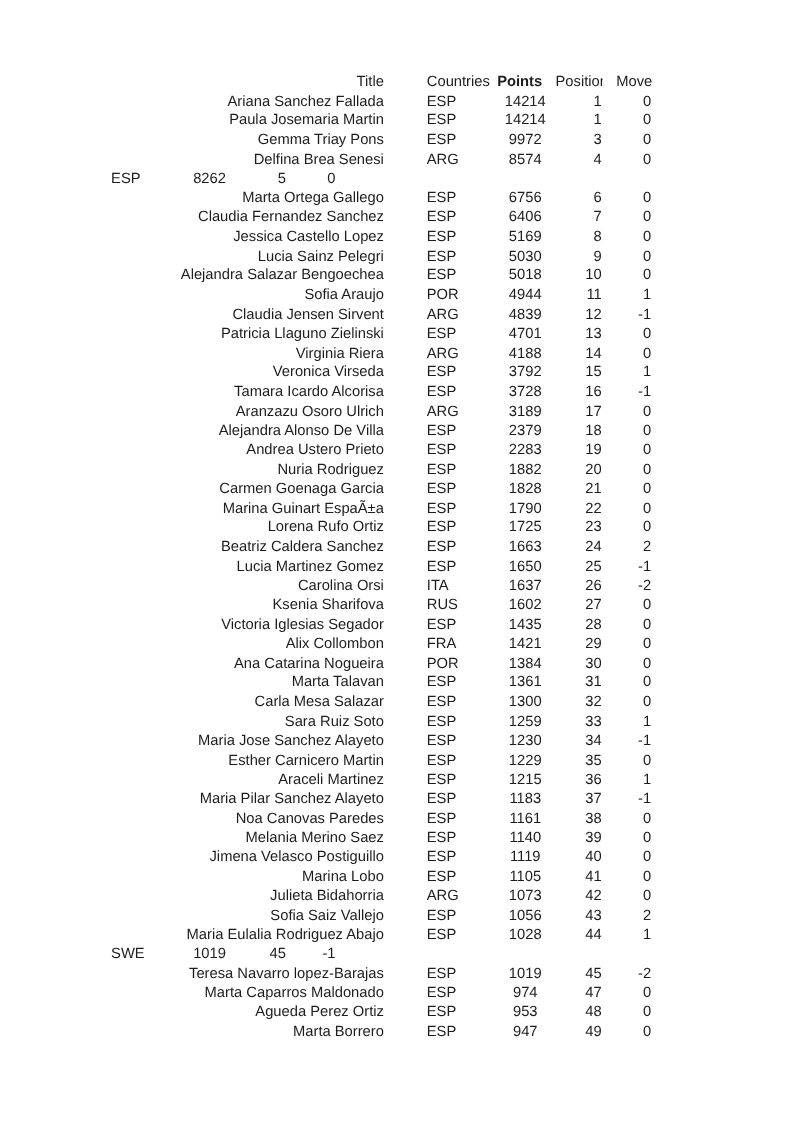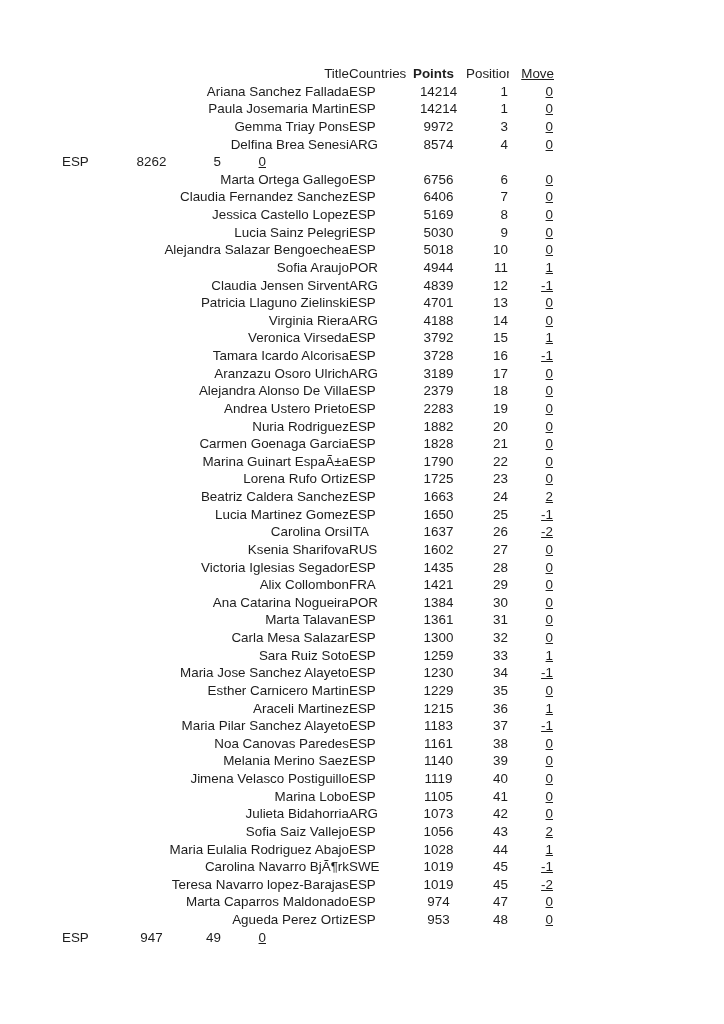--- a/index.html
+++ b/index.html
@@ -23,24 +23,24 @@
     font-size: 13.4px;
     line-height: 17.63px;
   }
   .row {
     display: flex;
     height: 17.63px;
     white-space: nowrap;
   }
   .cell { flex: 0 0 auto; overflow: hidden; }
   .cell.title     { width: 287px; text-align: right; }
-  .cell.countries { width: 63px;  text-align: left; }
+  .cell.countries { width: 63px;  text-align: left; margin-left: 39px; }
   .cell.points    { width: 53px;  text-align: center; }
   .cell.position  { width: 43px;  text-align: right; }
-  .cell.move      { width: 45px;  text-align: right; text-decoration: underline; }
+  .cell.move      { width: 45px;  text-align: right; }
   .row.header .cell.points { text-align: left; padding-left: 1px; font-weight: bold; }
 </style>
 </head>
 <body>
 
 <div class="table">
   <div class="row header">
     <div class="cell title">Title</div>
     <div class="cell countries">Countries</div>
     <div class="cell points">Points</div>
@@ -349,21 +349,20 @@
         <div class="cell move">2</div>
       </div>
       <div class="row">
         <div class="cell title">Maria Eulalia Rodriguez Abajo</div>
         <div class="cell countries">ESP</div>
         <div class="cell points">1028</div>
         <div class="cell position">44</div>
         <div class="cell move">1</div>
       </div>
       <div class="row">
-        <div class="cell title">Carolina Navarro BjÃ¶rk</div>
         <div class="cell countries">SWE</div>
         <div class="cell points">1019</div>
         <div class="cell position">45</div>
         <div class="cell move">-1</div>
       </div>
       <div class="row">
         <div class="cell title">Teresa Navarro lopez-Barajas</div>
         <div class="cell countries">ESP</div>
         <div class="cell points">1019</div>
         <div class="cell position">45</div>
@@ -377,19 +376,20 @@
         <div class="cell move">0</div>
       </div>
       <div class="row">
         <div class="cell title">Agueda Perez Ortiz</div>
         <div class="cell countries">ESP</div>
         <div class="cell points">953</div>
         <div class="cell position">48</div>
         <div class="cell move">0</div>
       </div>
       <div class="row">
+        <div class="cell title">Marta Borrero</div>
         <div class="cell countries">ESP</div>
         <div class="cell points">947</div>
         <div class="cell position">49</div>
         <div class="cell move">0</div>
       </div>
     </div>
 </div>
 
 </body></html>

